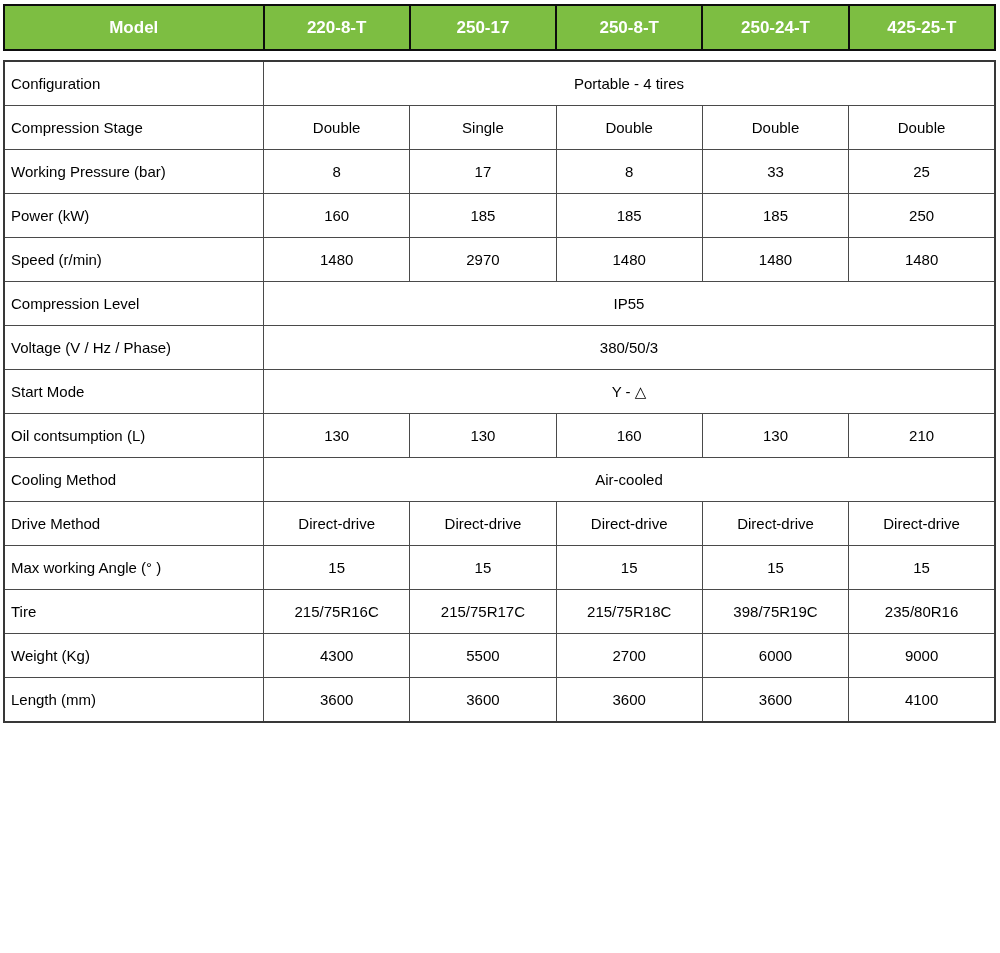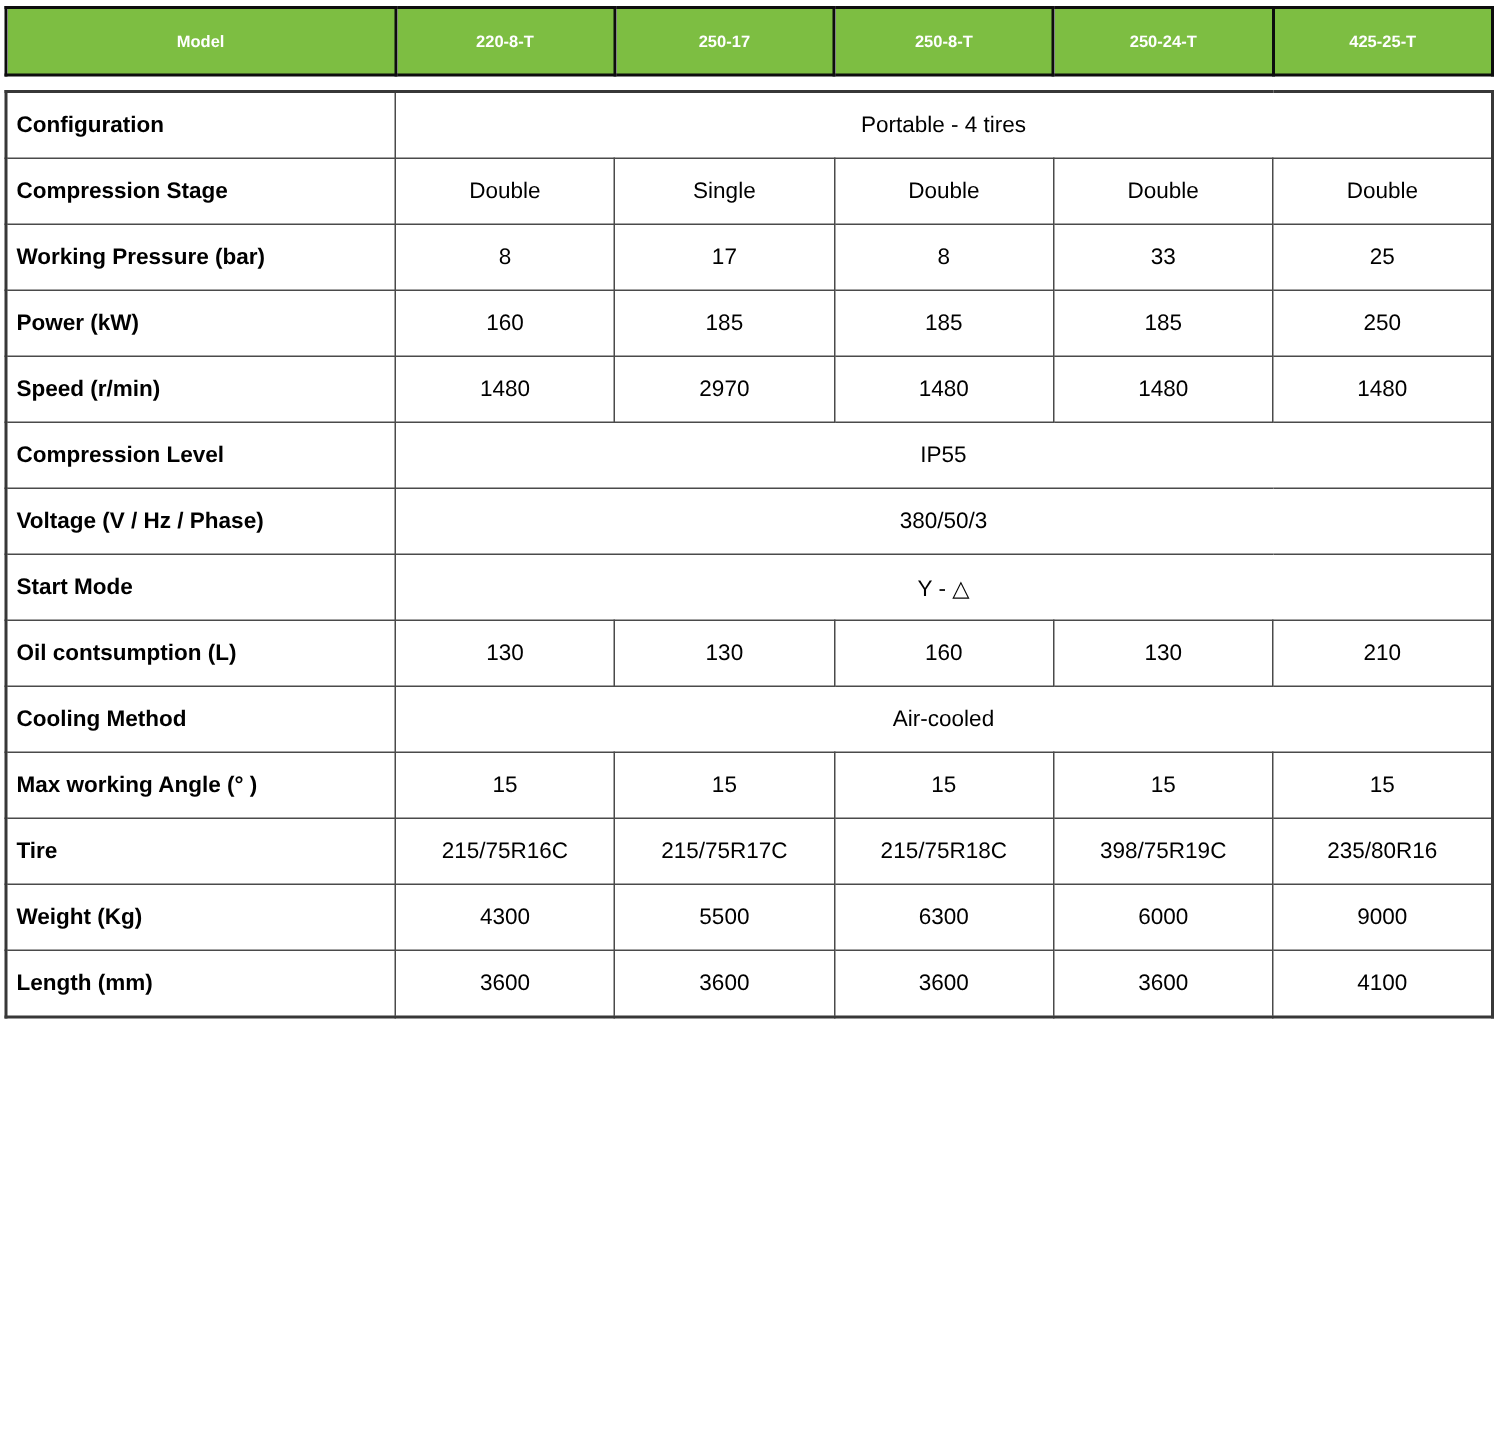--- a/index.html
+++ b/index.html
@@ -21,21 +21,21 @@
     width: 993px;
   }
   col.c-label { width: 259px; }
   col.c-data  { width: 146px; }
 
   
   table.hdr td {
     background: #7dbe42;
     color: #ffffff;
     font-weight: bold;
-    font-size: 11px;
+    font-size: 17px;
     text-align: center;
     height: 43px;
     border: 2px solid #0d0d0d;
     padding: 0;
     overflow: hidden;
     white-space: nowrap;
   }
 
   .gap { height: 9px; }
 
@@ -49,21 +49,21 @@
     font-size: 15px;
     color: #000000;
     text-align: center;
     padding: 0;
     overflow: hidden;
     white-space: nowrap;
     background: #ffffff;
   }
   table.body-tbl td.label {
     text-align: left;
-    font-weight: bold;
+    font-weight: normal;
     padding-left: 6px;
     border-radius: 11px;
   }
 </style>
 </head>
 <body>
 
 <div class="page">
 
   <table class="hdr">
@@ -153,40 +153,48 @@
           <td>130</td>
           <td>160</td>
           <td>130</td>
           <td>210</td>
         </tr>
         <tr>
           <td class="label">Cooling Method</td>
           <td colspan="5">Air-cooled</td>
         </tr>
         <tr>
+          <td class="label">Drive Method</td>
+          <td>Direct-drive</td>
+          <td>Direct-drive</td>
+          <td>Direct-drive</td>
+          <td>Direct-drive</td>
+          <td>Direct-drive</td>
+        </tr>
+        <tr>
           <td class="label">Max working Angle (° )</td>
           <td>15</td>
           <td>15</td>
           <td>15</td>
           <td>15</td>
           <td>15</td>
         </tr>
         <tr>
           <td class="label">Tire</td>
           <td>215/75R16C</td>
           <td>215/75R17C</td>
           <td>215/75R18C</td>
           <td>398/75R19C</td>
           <td>235/80R16</td>
         </tr>
         <tr>
           <td class="label">Weight (Kg)</td>
           <td>4300</td>
           <td>5500</td>
-          <td>6300</td>
+          <td>2700</td>
           <td>6000</td>
           <td>9000</td>
         </tr>
         <tr>
           <td class="label">Length (mm)</td>
           <td>3600</td>
           <td>3600</td>
           <td>3600</td>
           <td>3600</td>
           <td>4100</td>

